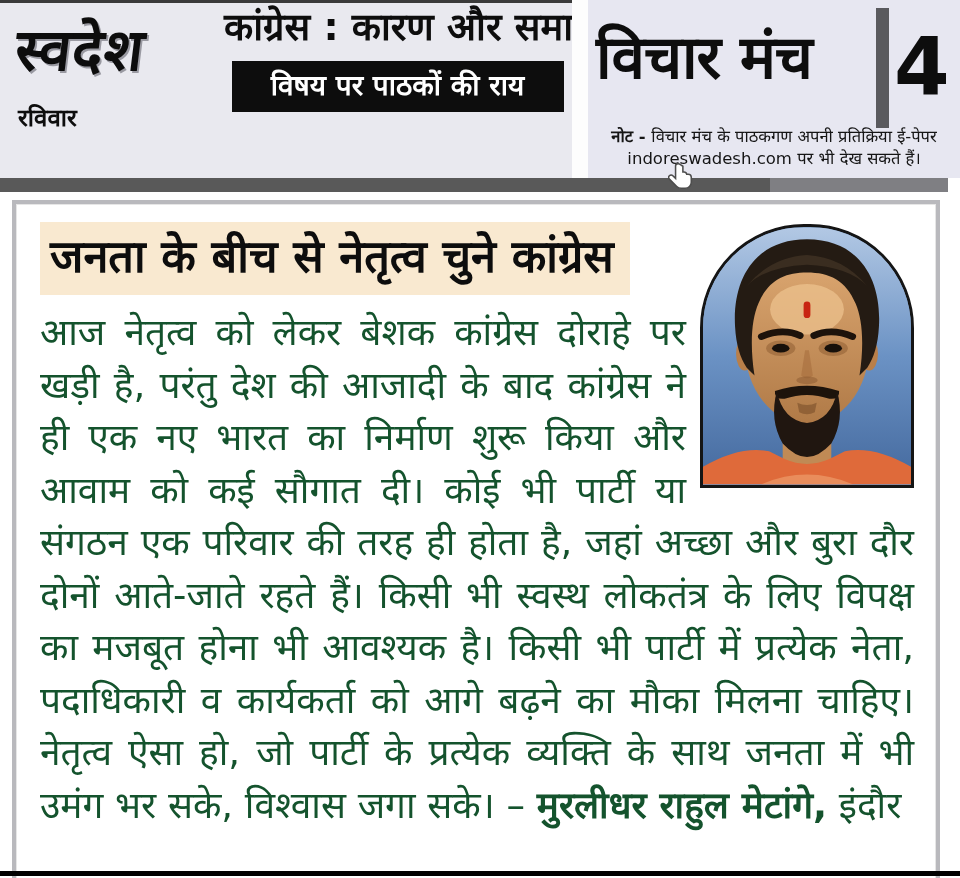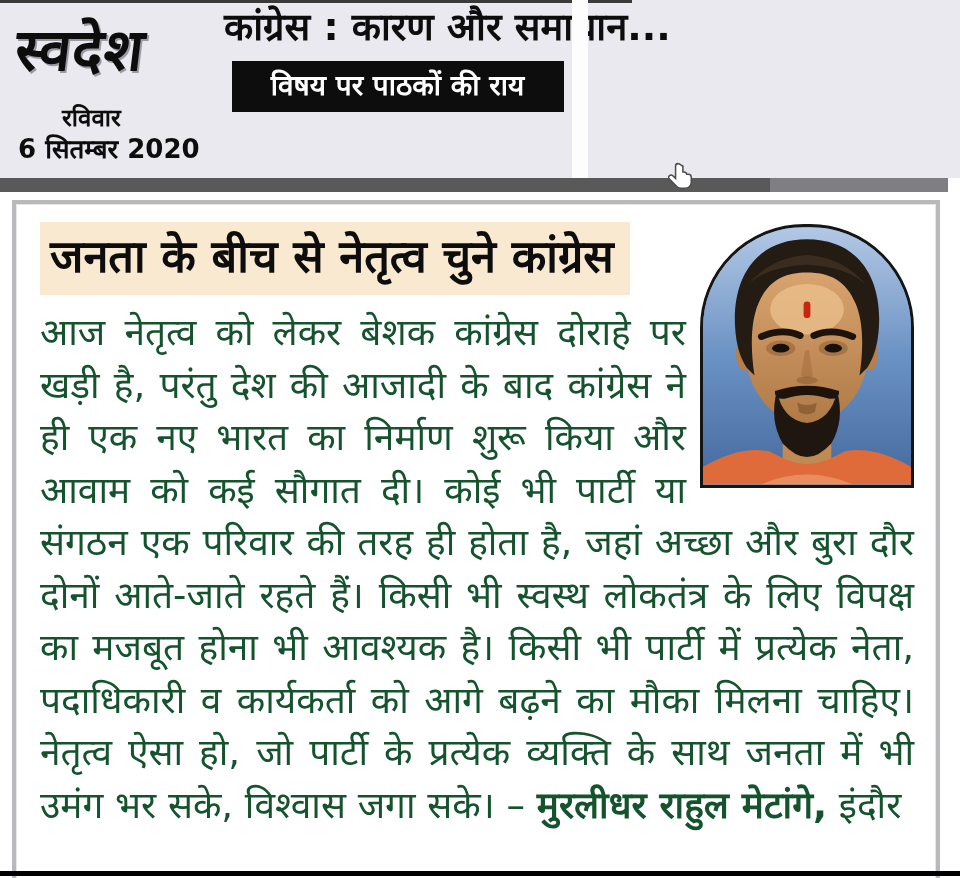--- a/index.html
+++ b/index.html
@@ -25,21 +25,21 @@
   }
 
   .masthead { position: absolute; left: 12px; top: 4px; width: 210px; height: 172px; }
   .masthead .logo {
     position: absolute; left: 4px; top: 4px;
     font-size: 58px; font-weight: 900; letter-spacing: 1px;
     transform: skewX(-7deg);
     text-shadow: 2px 2px 0 #9a9aa2;
     white-space: nowrap;
   }
-  .masthead .day  { position: absolute; left: 6px; top: 96px;  font-size: 24px; font-weight: 700; margin-left: 44px; }
+  .masthead .day  { position: absolute; left: 6px; top: 96px;  font-size: 24px; font-weight: 700; }
   .masthead .date { position: absolute; left: 6px; top: 126px; font-size: 26px; font-weight: 700; }
 
   .topic { position: absolute; left: 224px; top: 4px; width: 348px; text-align: center; }
   .topic .t-line { font-size: 38px; font-weight: 800; line-height: 47px; white-space: nowrap; }
   .topic .banner {
     margin: 10px auto 0 auto; width: 332px;
     background: #0d0d0d; color: #ffffff;
     font-size: 28px; font-weight: 700;
     padding: 4px 1px 9px 0;
   }
@@ -112,30 +112,38 @@
 </style>
 </head>
 <body>
 
 <div class="header">
   <div class="topline"></div>
 
   <div class="masthead">
     <div class="logo">स्वदेश</div>
     <div class="day">रविवार</div>
-    <div class="date">6 सितम्बर 2020</div>
   </div>
 
   <div class="topic">
     <div class="t-line">कांग्रेस : कारण और समाधान...</div>
     <div class="banner">विषय पर पाठकों की राय</div>
   </div>
 
   <div class="gap-col"></div>
 
+  <div class="section-panel">
+    <div class="section-title">विचार मंच</div>
+    <div class="section-bar"></div>
+    <div class="section-page">4</div>
+    <div class="section-note">
+      <div><span class="nb">नोट - </span><span>विचार मंच के पाठकगण अपनी प्रतिक्रिया ई-पेपर</span></div>
+      <div>indoreswadesh.com पर भी देख सकते हैं।</div>
+    </div>
+  </div>
 </div>
 
 <div class="graybar"></div>
 <div class="graybar2"></div>
 <div class="cursor">
   <svg width="26" height="34" viewBox="0 0 22 28">
     <path d="M8.5 1c-1.2 0-2.1.9-2.1 2.1v10.4l-2.3-2.3c-.8-.8-2.1-.8-2.9 0-.8.8-.8 2.1 0 2.9l6.2 6.2c1 1 2.4 1.6 3.8 1.6h3.3c2.9 0 5.2-2.3 5.2-5.2v-4.2c0-1.4-1.1-2.6-2.6-2.6h-1.3c-.2-1-1.1-1.8-2.2-1.8h-1V3.1C10.6 1.9 9.7 1 8.5 1z" fill="#ffffff" stroke="#4d4d4d" stroke-width="1.3"></path>
   </svg>
 </div>
 

